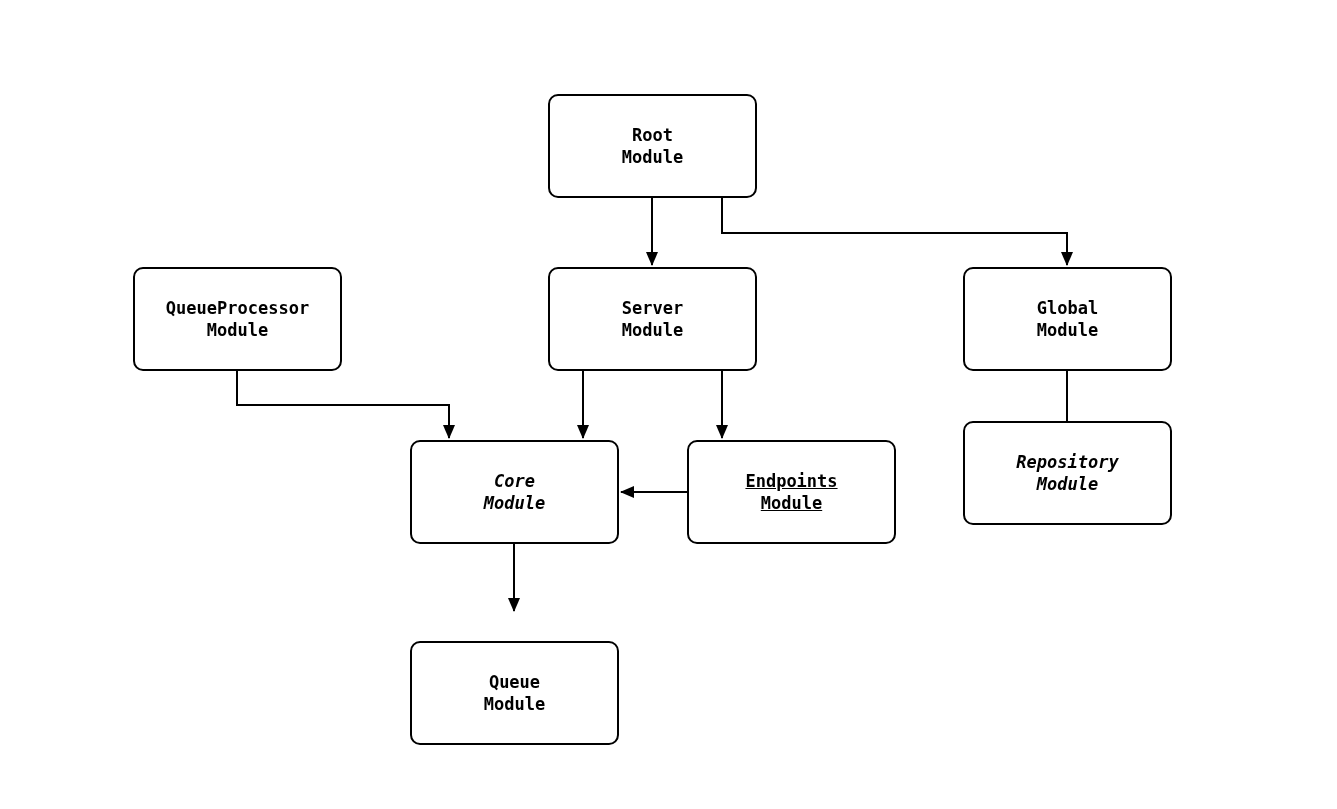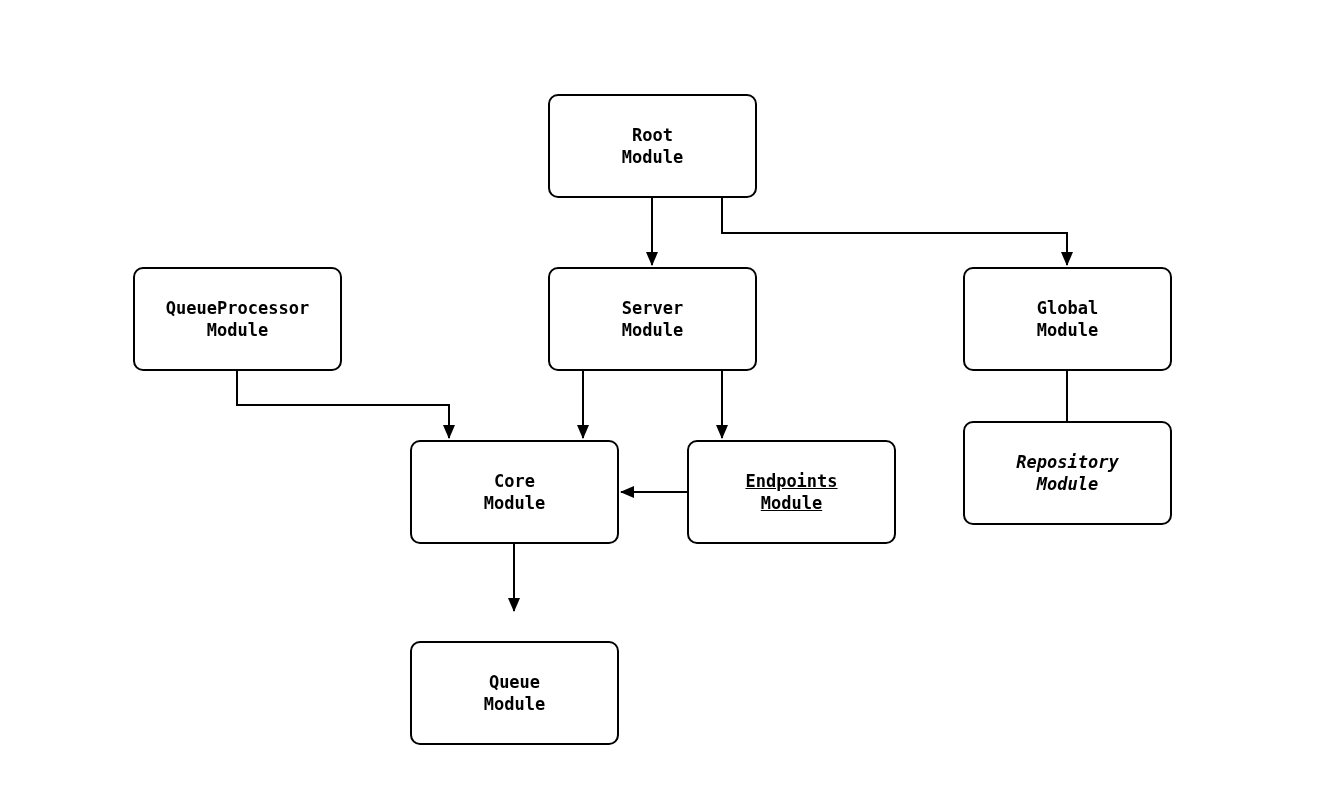--- a/index.html
+++ b/index.html
@@ -92,21 +92,21 @@
   <div class="node" style="left:548px; top:267px;">
     <span class="node-label">Server
 Module</span>
   </div>
 
   <div class="node" style="left:963px; top:267px;">
     <span class="node-label">Global
 Module</span>
   </div>
 
-  <div class="node" style="left:410px; top:440px;">
+  <div class="node" style="left:410px; top:440px;font-style:italic;">
     <span class="node-label">Core
 Module</span>
   </div>
 
   <div class="node" style="left:687px; top:440px;text-decoration:underline;">
     <span class="node-label">Endpoints
 Module</span>
   </div>
 
   <div class="node" style="left:963px; top:421px;font-style:italic;">

